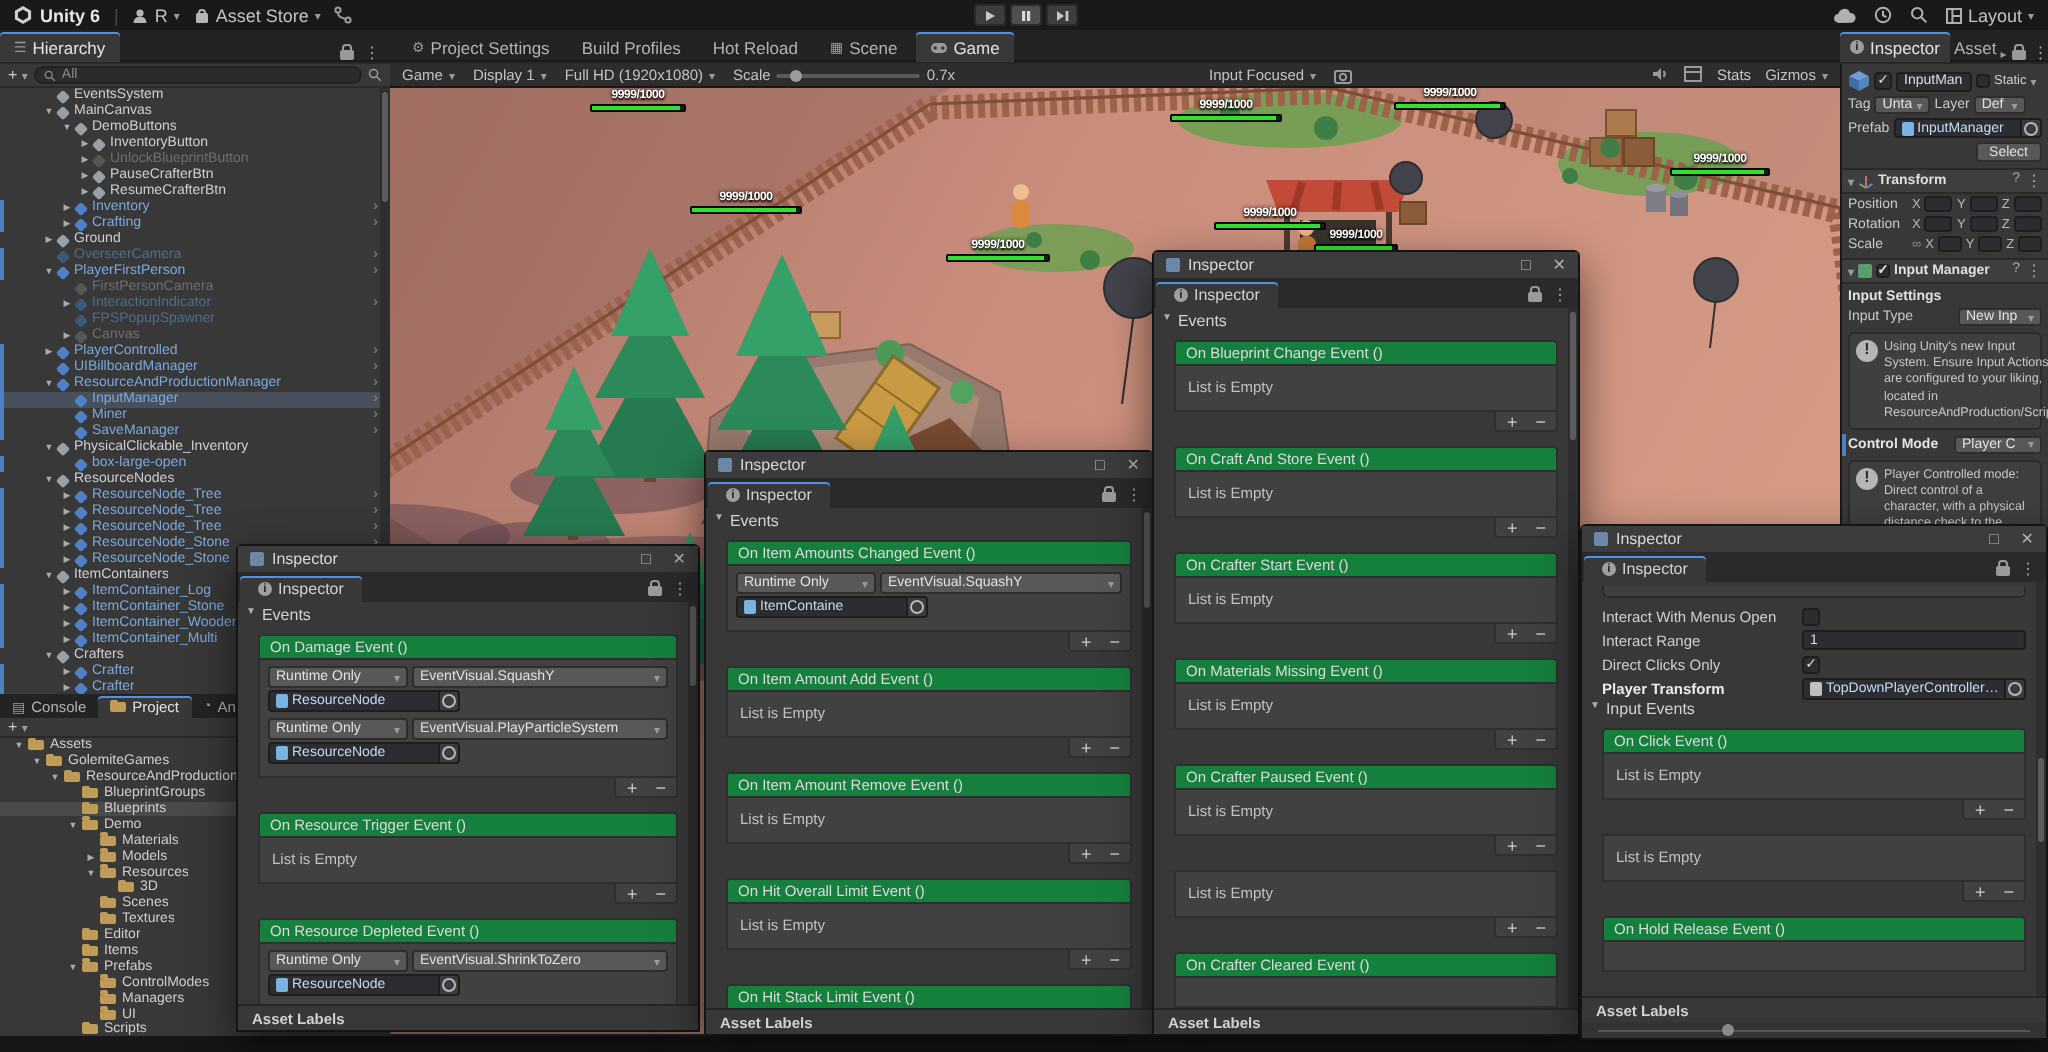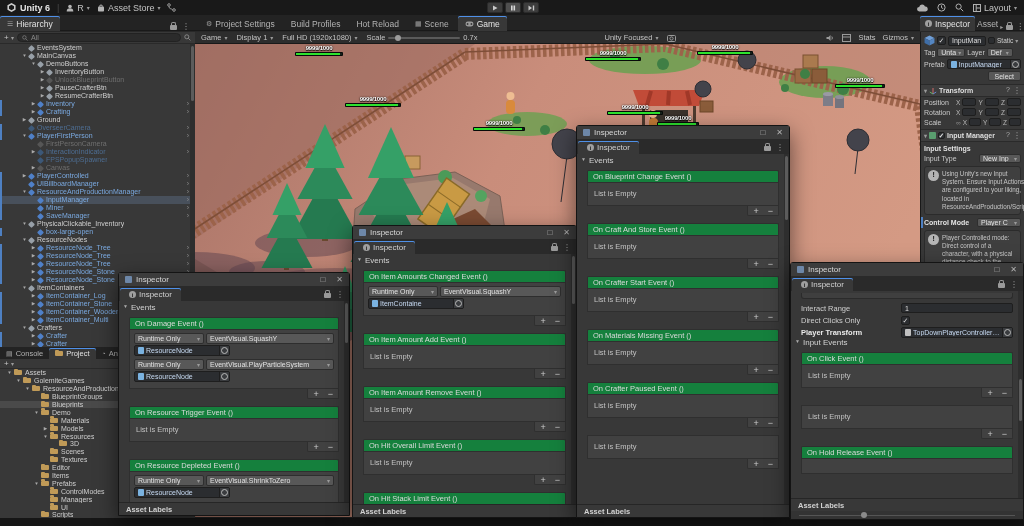--- a/index.html
+++ b/index.html
@@ -731,28 +731,28 @@
       <span class="car">▾</span>
     </span>
   <span class="chip">
     <span>Scale</span>
     <span class="sl-track">
         <span class="sl-knob"></span>
       </span>
     <span>0.7x</span>
   </span>
   <span class="chip" style="margin-left:118px">
-      <span>Unity Focused</span>
+      <span>Input Focused</span>
       <span class="car">▾</span>
     </span>
   <svg class="icn" width="9" height="8" viewBox="0 0 9 8">
       <rect x="0.5" y="1.5" width="8" height="6" rx="1" fill="none" stroke="#9a9a9a"></rect>
       <circle cx="4.5" cy="4.5" r="1.6" fill="none" stroke="#9a9a9a"></circle>
     </svg>
-  <span style="margin-left:auto;display:flex;align-items:flex-end;gap:7px">
+  <span style="margin-left:auto;display:flex;align-items:flex-start;gap:7px">
     <svg class="icn" width="9" height="8" viewBox="0 0 9 8">
         <polygon points="0.5,3 2.5,3 4.5,1 4.5,7 2.5,5 0.5,5" fill="#9a9a9a"></polygon>
         <path d="M5.8 2.5 a2.5 2.5 0 0 1 0 3" stroke="#9a9a9a" fill="none"></path>
       </svg>
     <svg class="icn" width="9" height="8" viewBox="0 0 9 8">
         <rect x="0.5" y="0.5" width="8" height="7" fill="none" stroke="#9a9a9a"></rect>
         <line x1="0.5" y1="3" x2="8.5" y2="3" stroke="#9a9a9a"></line>
       </svg>
     <span>Stats</span>
     <span class="chip">
@@ -1397,20 +1397,26 @@
         <div class="sec-b">
           <div class="empty">List is Empty</div>
         </div>
         <div class="sec-f">
           <div class="pmwrap">
             <span class="pm">+</span>
             <span class="pm">−</span>
           </div>
         </div>
       </div>
+      <div class="sec">
+        <div class="sec-h">
+          <span>On Crafter Cleared Event ()</span>
+        </div>
+        <div class="sec-b"></div>
+      </div>
       <div class="vsb">
         <i style="top: 2px; height: 64px;"></i>
       </div>
     </div>
     <div class="fw-foot">
       <span>Asset Labels</span>
     </div>
   </div>
 <div class="fwin" style="left: 790px; top: 262px; width: 234px; height: 258px; z-index: 33;">
     <div class="fw-title">
@@ -1426,20 +1432,24 @@
         <span>Inspector</span>
       </div>
       <span class="fw-ticons">
         <span class="lock"></span>
         <span class="kebab">⋮</span>
       </span>
     </div>
     <div class="fw-body">
       <div class="top-strip"></div>
       <div class="prow">
+        <span class="plabel">Interact With Menus Open</span>
+        <span class="cb"></span>
+      </div>
+      <div class="prow">
         <span class="plabel">Interact Range</span>
         <span class="tfield grow">1</span>
       </div>
       <div class="prow">
         <span class="plabel">Direct Clicks Only</span>
         <span class="cb">✓</span>
       </div>
       <div class="prow">
         <span class="plabel bold">Player Transform</span>
         <span class="objfield grow">

